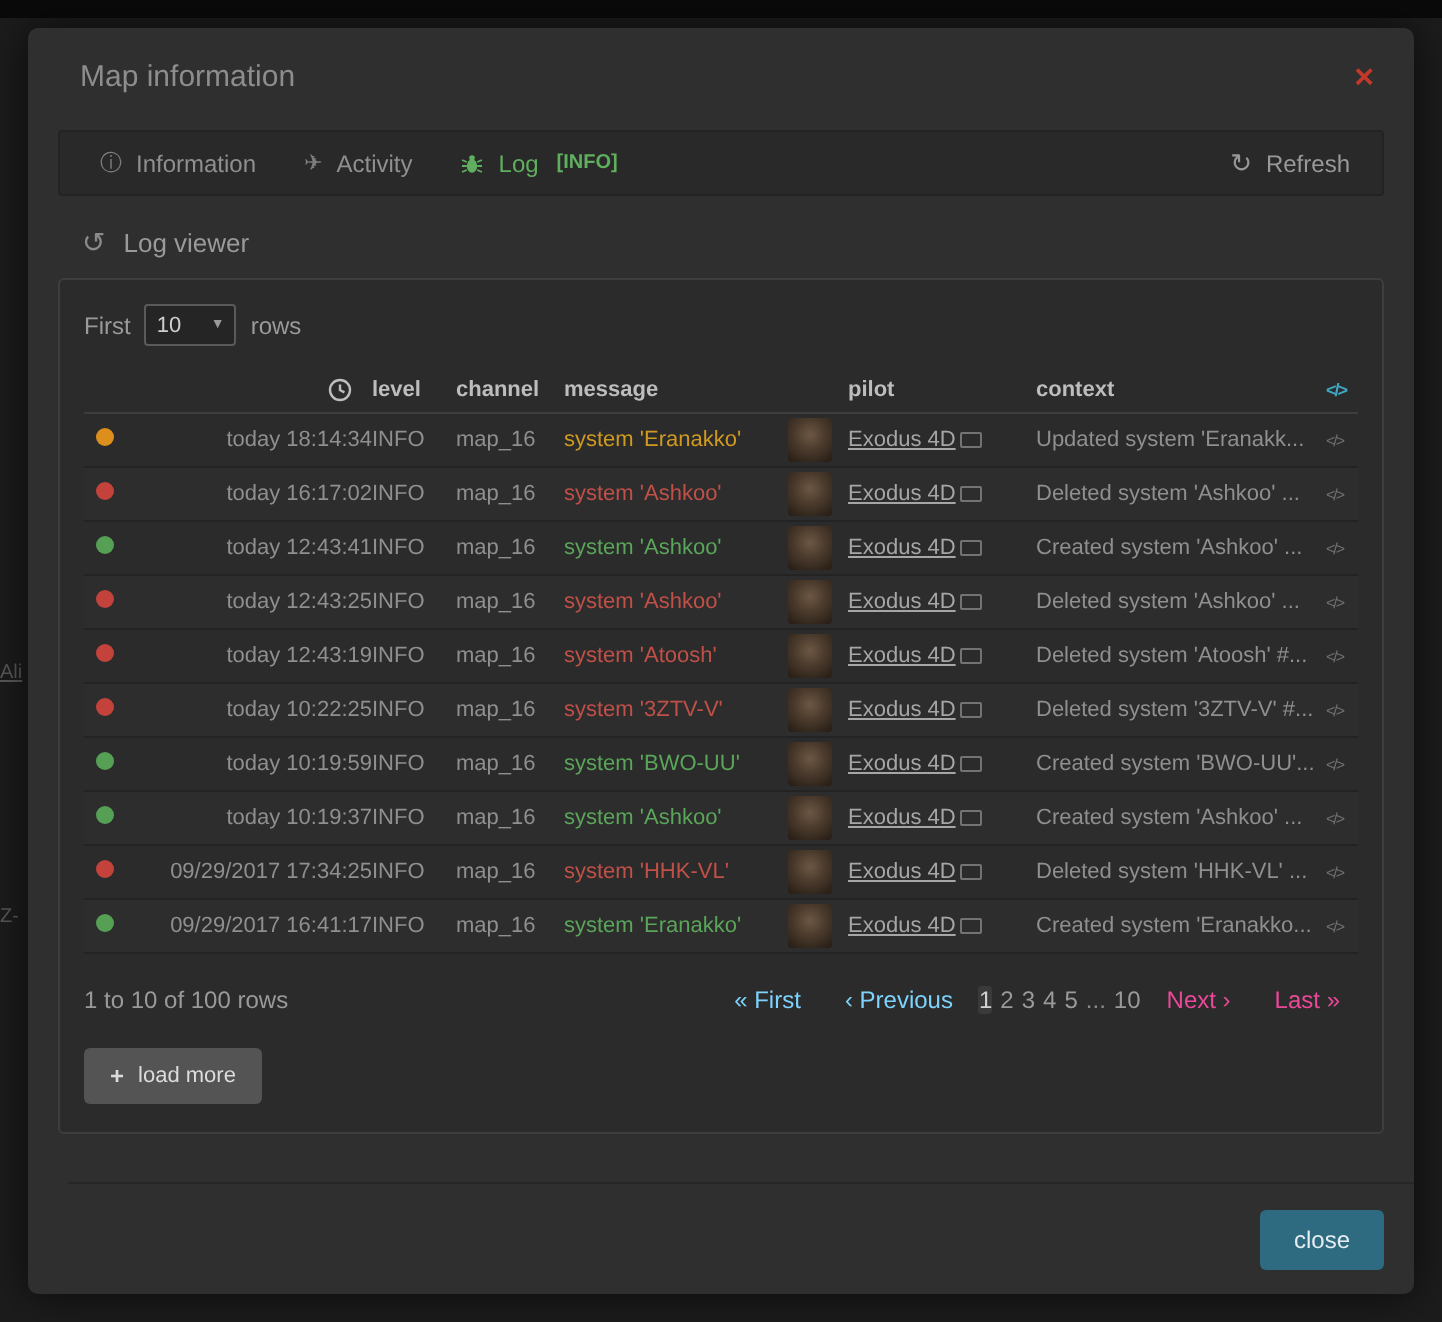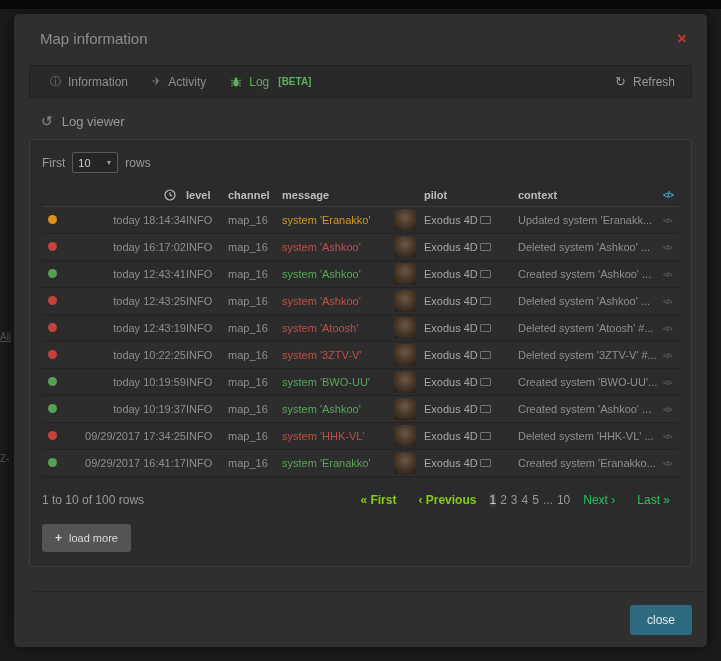--- a/index.html
+++ b/index.html
@@ -67,33 +67,33 @@
   .cell.time { text-align: right; padding-right: 0; }
   .dot { width: 9px; height: 9px; border-radius: 50%; margin-left: 6px; display: inline-block; }
   .dot.warning { background: #dc8f1c; }
   .dot.danger  { background: #c4423c; }
   .dot.success { background: #55a055; }
   .msg.warning { color: #d09a21; }
   .msg.danger  { color: #c05048; }
   .msg.success { color: #5aa55a; }
   .avatar { width: 22px; height: 22px; border-radius: 2px; display: inline-block; vertical-align: middle;
     background: radial-gradient(circle at 50% 38%, #6d5743 0%, #4a3a2c 45%, #241b13 100%); }
-  .pilot-cell { display: flex; align-items: center; gap: 2px; color: #a6a6a6; }
+  .pilot-cell { display: flex; align-items: center; gap: 2px; color: #a6a6a6; text-decoration: underline; }
   .pilot-badge { width: 11px; height: 8px; border: 1px solid #737373; border-radius: 1px; display: inline-block; }
   .cell.ctx { white-space: nowrap; overflow: hidden; text-overflow: ellipsis; padding-right: 4px; }
   .cell.code { color: #707070; font-size: 8px; letter-spacing: -1px; }
 
   .table-footer { display: flex; align-items: center; margin-top: 12px; font-size: 12px; color: #9a9a9a; }
   .pager { margin-left: auto; display: flex; align-items: center; gap: 4px; font-size: 12px; }
   .pager > * { padding: 4px 9px; cursor: pointer; }
-  .pager .disabled { color: #84cc16; cursor: default; font-weight: bold; }
+  .pager .disabled { color: #7dd3fc; cursor: default; }
   .pager .page { color: #9a9a9a; }
   .pager .page.active { background: #3a3a3a; border-radius: 2px; color: #d2d2d2; }
   .pager .page.dots { color: #8a8a8a; cursor: default; }
-  .pager .nav { color: #22c55e; }
+  .pager .nav { color: #ec4899; }
 
   .load-more {
     margin-top: 13px; display: inline-flex; align-items: center; gap: 7px;
     background: #545454; color: #dcdcdc; font-size: 11px; padding: 7px 13px;
     border: none; border-radius: 3px; cursor: pointer; font-family: "Liberation Sans", sans-serif;
   }
   .load-more .plus { font-weight: bold; font-size: 12px; }
 
   .modal-footer {
     position: absolute; left: 0; right: 0; bottom: 0; height: 56px;
@@ -132,21 +132,21 @@
     </div>
     <div class="tab active">
       <span class="tab-icon">
         <svg class="icon-svg" width="12" height="12" viewBox="0 0 12 12">
           <ellipse cx="6" cy="7" rx="2.6" ry="3.4" fill="#5faf5f"></ellipse>
           <circle cx="6" cy="3" r="1.4" fill="#5faf5f"></circle>
           <path d="M3.4 5 L1 4 M3.4 7 L1 7 M3.4 9 L1 10 M8.6 5 L11 4 M8.6 7 L11 7 M8.6 9 L11 10" stroke="#5faf5f" stroke-width="0.9" fill="none"></path>
         </svg>
       </span>
       <span>Log</span>
-      <span class="beta">[BETA]</span>
+      <span class="beta">[INFO]</span>
     </div>
     <div class="refresh">
       <span class="refresh-glyph">↻</span>
       <span>Refresh</span>
     </div>
   </div>
 
   <div class="section-title">
     <span class="hist-icon">↺</span>
     <span>Log viewer</span>

